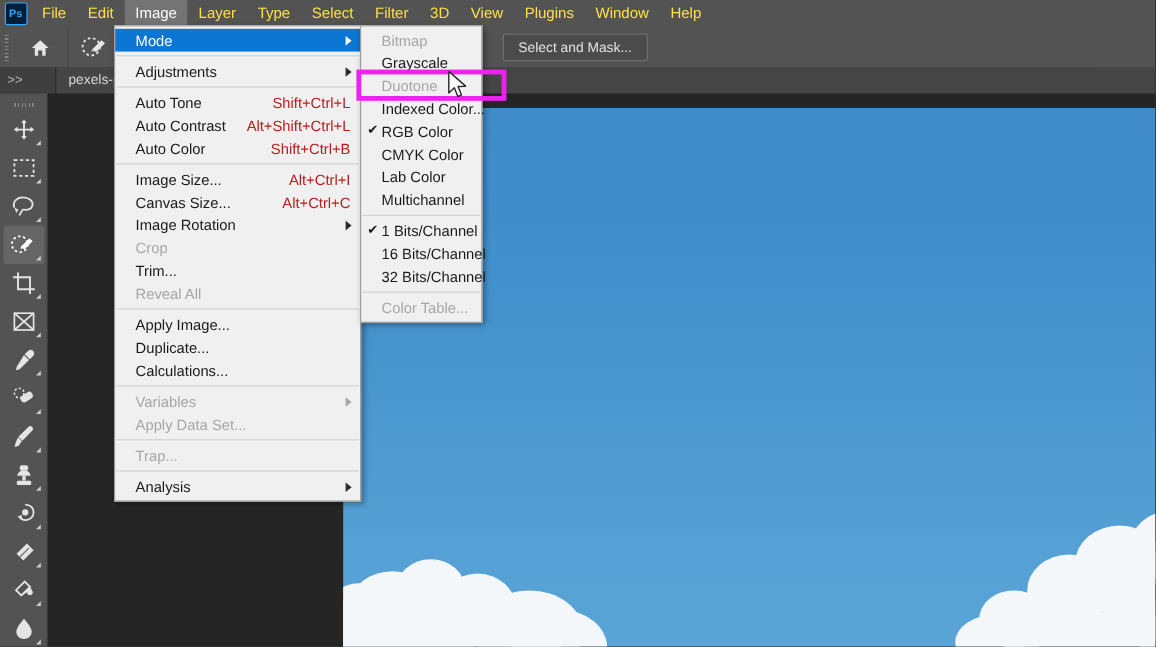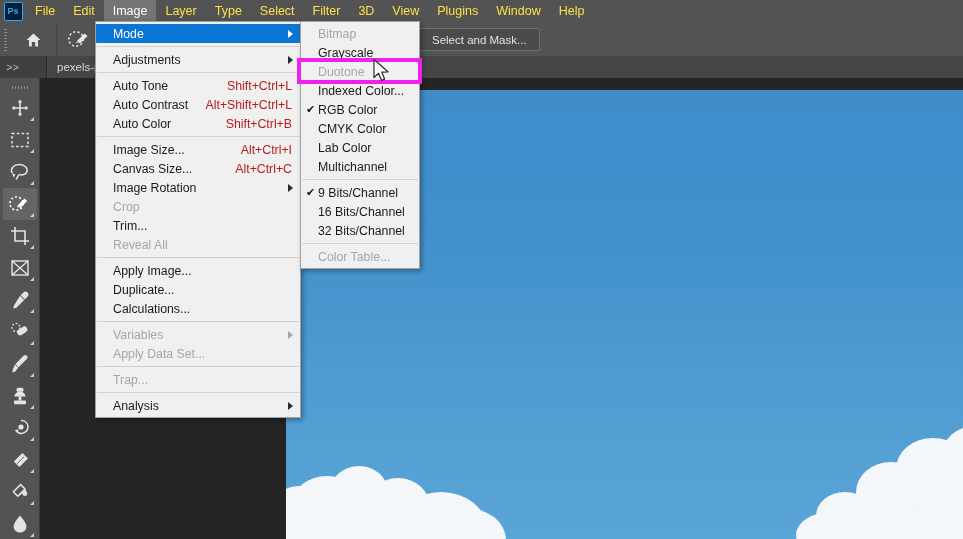--- a/index.html
+++ b/index.html
@@ -237,21 +237,21 @@
     box-sizing: border-box;
   }
   #image-menu {
     left: 95px;
     top: 21px;
     width: 206px;
   }
   #mode-submenu {
     left: 300px;
     top: 21px;
-    width: 120px;
+    width: 102px;
   }
   .mrow {
     position: relative;
     display: flex;
     align-items: center;
     height: 19px;
     padding: 0 8px 0 17px;
     font-size: 12.3px;
     color: #1a1a1a;
     white-space: nowrap;
@@ -614,21 +614,21 @@
       </div>
       <div class="mrow">
         <span class="lbl">Lab Color</span>
       </div>
       <div class="mrow">
         <span class="lbl">Multichannel</span>
       </div>
       <div class="msep"></div>
       <div class="mrow">
         <span class="check">✔</span>
-        <span class="lbl">9 Bits/Channel</span>
+        <span class="lbl">1 Bits/Channel</span>
       </div>
       <div class="mrow">
         <span class="lbl">16 Bits/Channel</span>
       </div>
       <div class="mrow">
         <span class="lbl">32 Bits/Channel</span>
       </div>
       <div class="msep"></div>
       <div class="mrow disabled">
         <span class="lbl">Color Table...</span>

